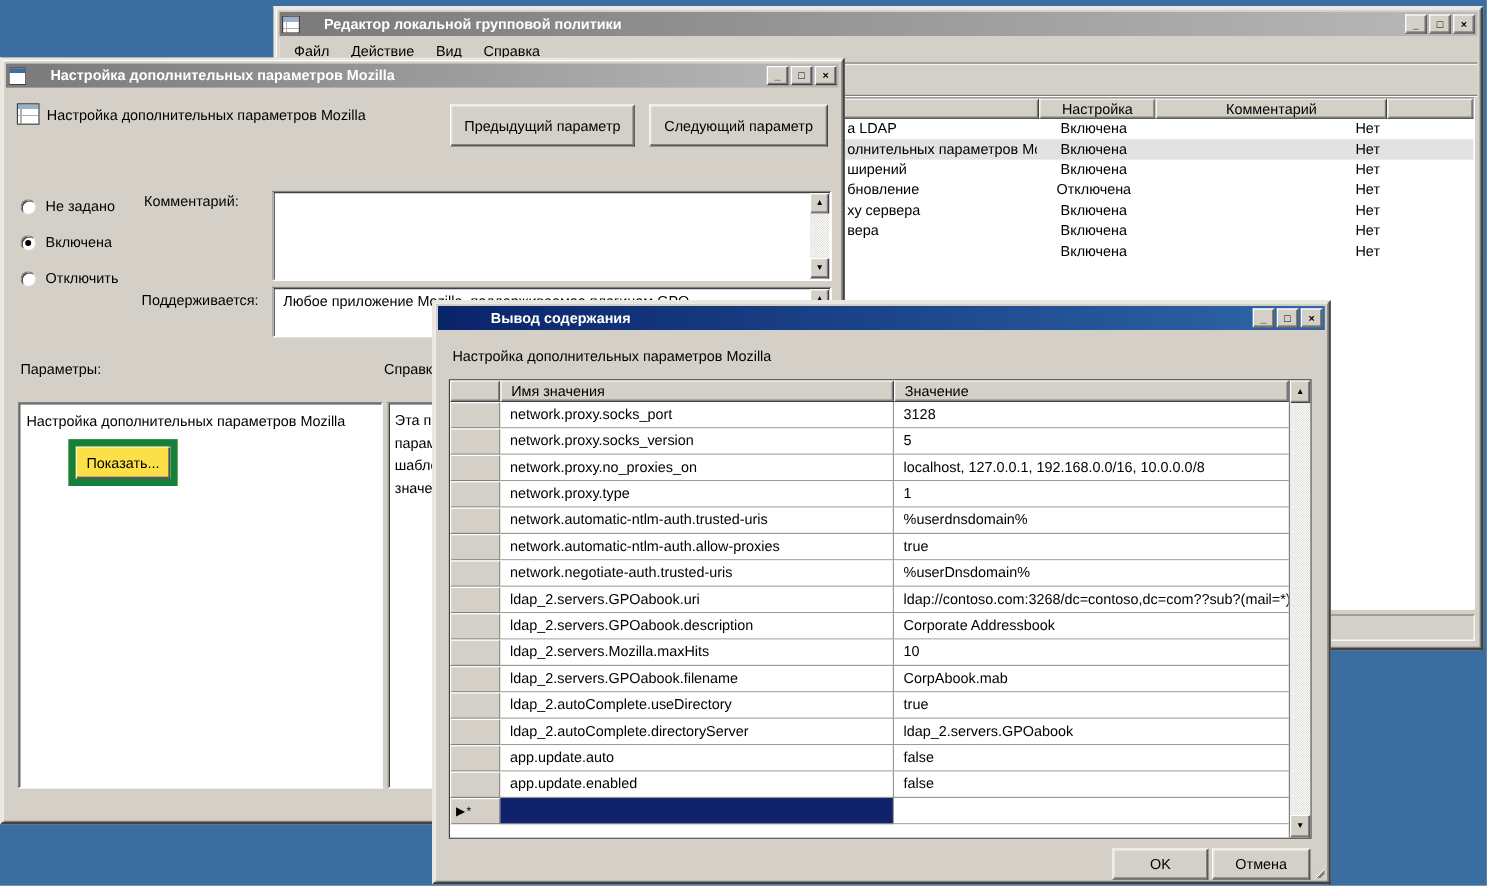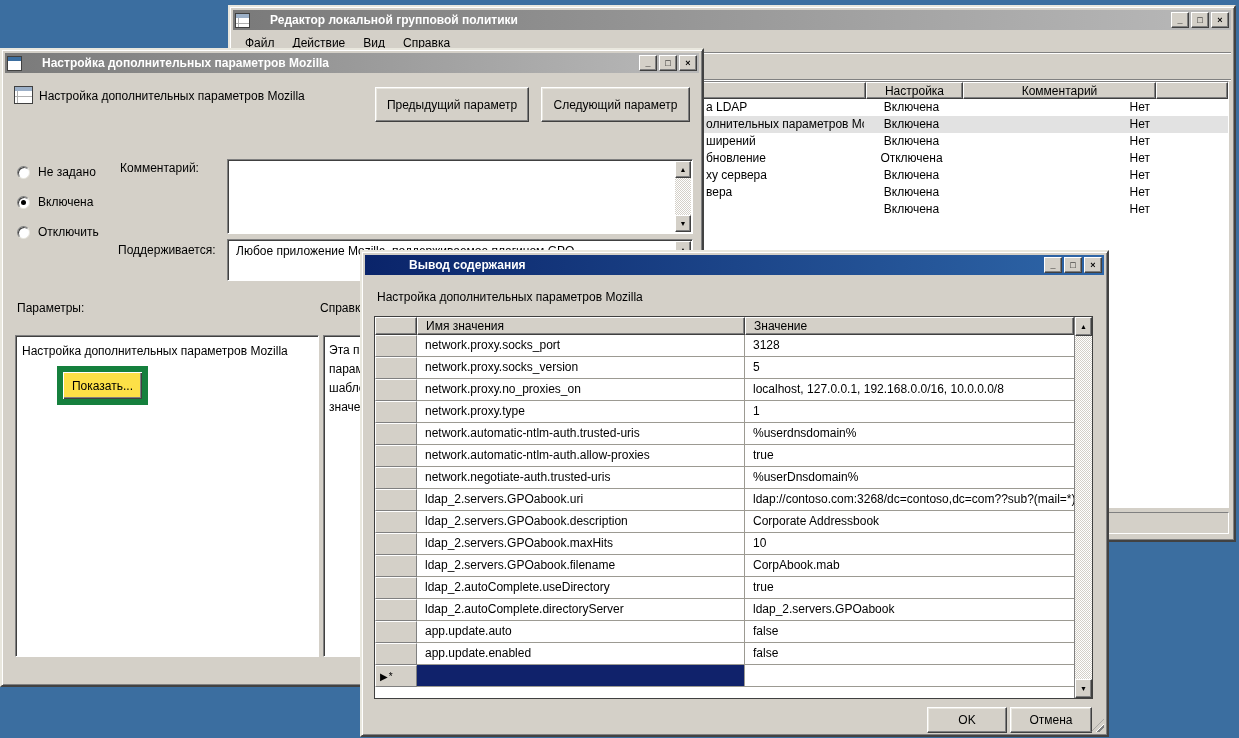--- a/index.html
+++ b/index.html
@@ -373,21 +373,21 @@
           <div class="tname">ldap_2.servers.GPOabook.uri</div>
           <div class="tval">ldap://contoso.com:3268/dc=contoso,dc=com??sub?(mail=*)</div>
         </div>
       <div class="trow">
           <div class="tsel"></div>
           <div class="tname">ldap_2.servers.GPOabook.description</div>
           <div class="tval">Corporate Addressbook</div>
         </div>
       <div class="trow">
           <div class="tsel"></div>
-          <div class="tname">ldap_2.servers.GPOabook.maxHits</div>
+          <div class="tname">ldap_2.servers.Mozilla.maxHits</div>
           <div class="tval">10</div>
         </div>
       <div class="trow">
           <div class="tsel"></div>
           <div class="tname">ldap_2.servers.GPOabook.filename</div>
           <div class="tval">CorpAbook.mab</div>
         </div>
       <div class="trow">
           <div class="tsel"></div>
           <div class="tname">ldap_2.autoComplete.useDirectory</div>

